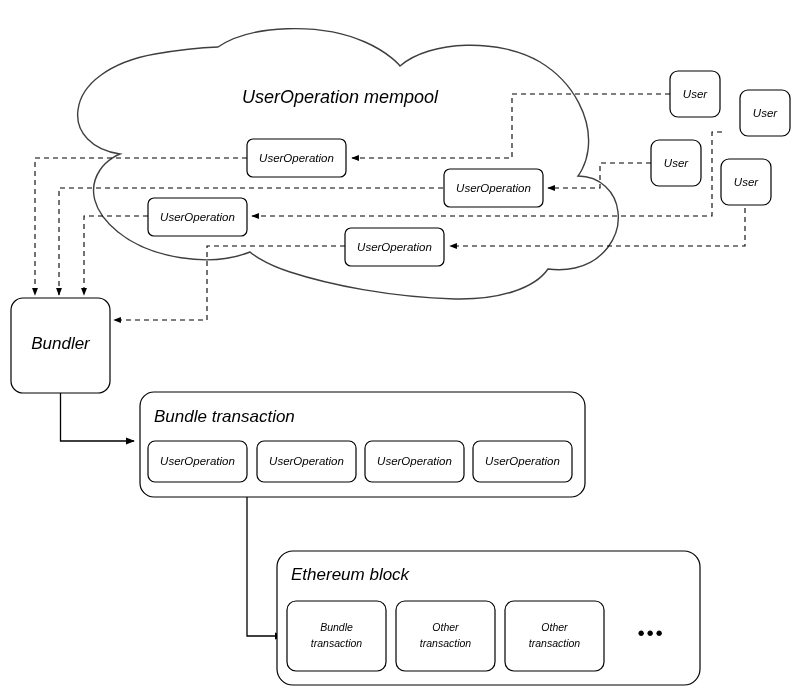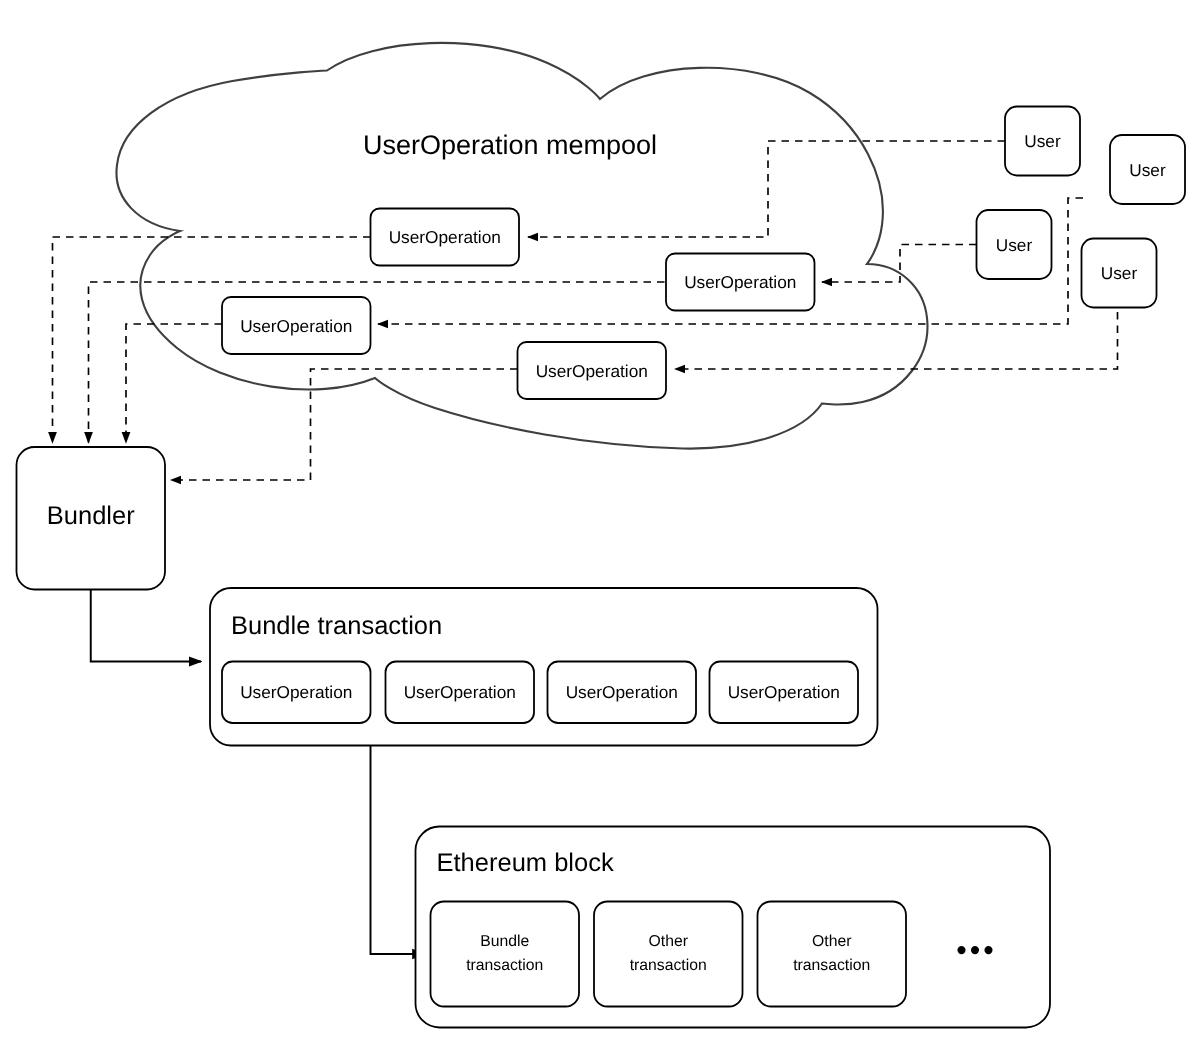--- a/index.html
+++ b/index.html
@@ -10,20 +10,21 @@
   body {
     width: 800px;
     height: 691px;
     font-family: "Liberation Sans", sans-serif;
     overflow: hidden;
   }
   #diagram-root {
     position: relative;
     width: 800px;
     height: 691px;
+    font-style: italic;
   }
   svg.canvas {
     position: absolute;
     top: 0;
     left: 0;
     width: 800px;
     height: 691px;
   }
   .shape-stroke {
     fill: #ffffff;

